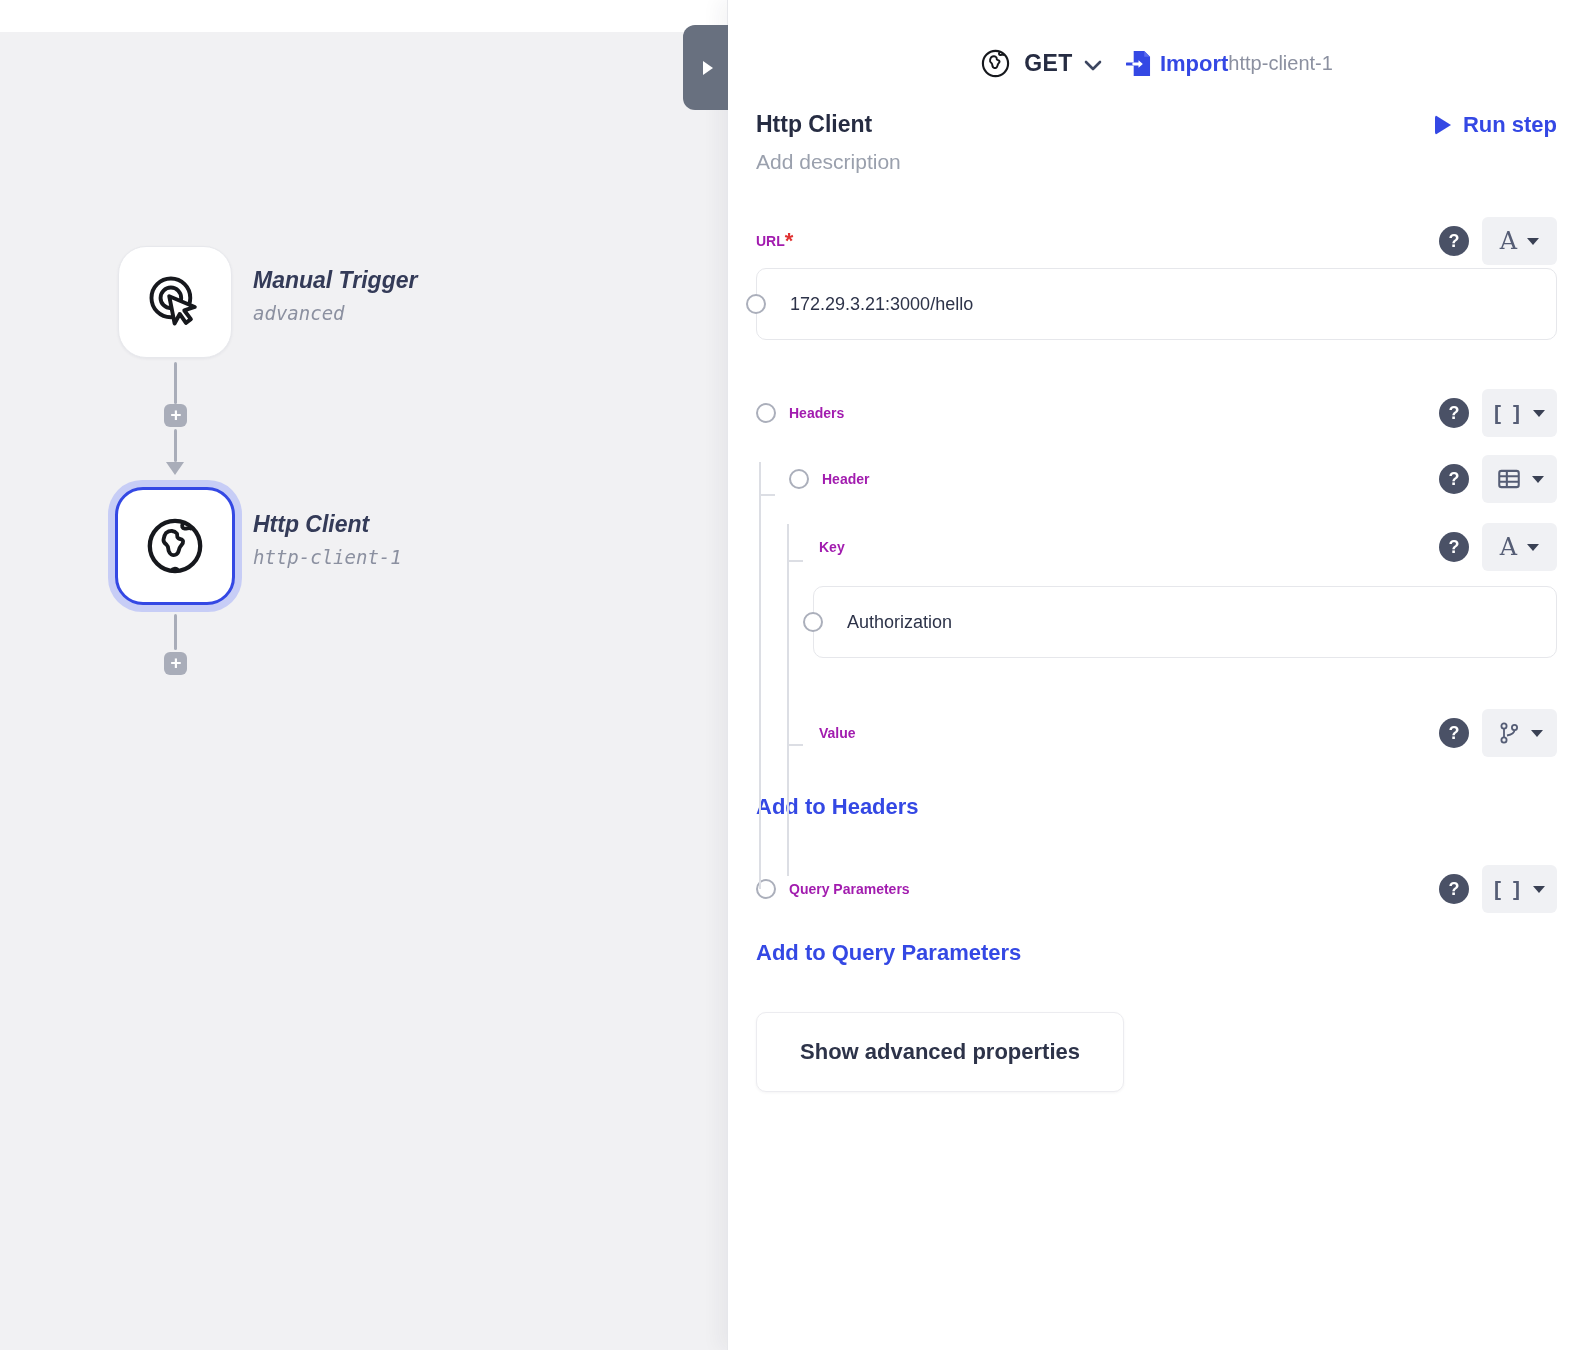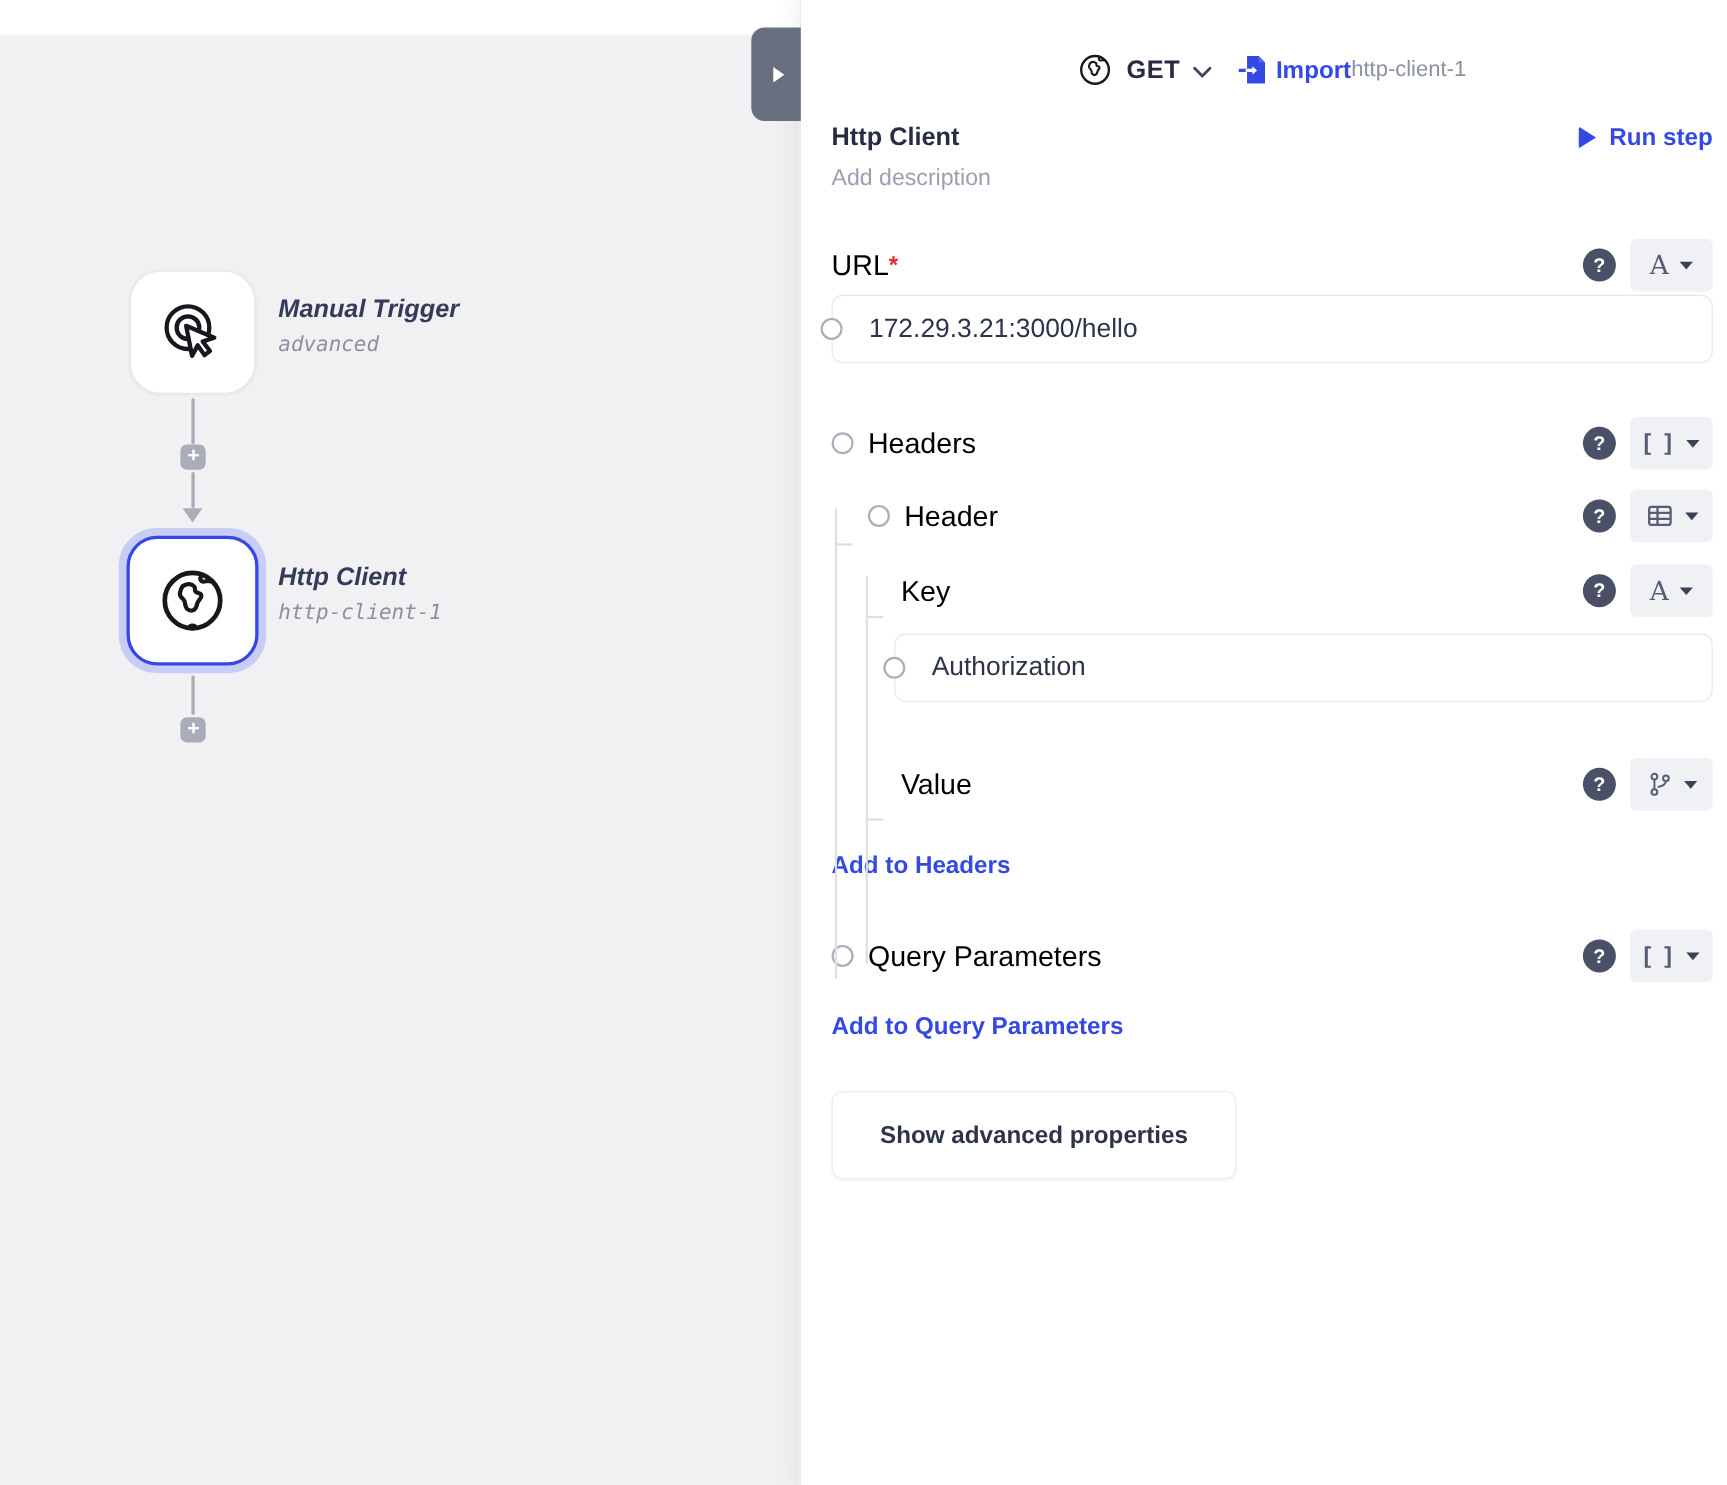--- a/index.html
+++ b/index.html
@@ -61,42 +61,42 @@
     color:#262c42; background:none; border:none; cursor:pointer; position:relative; }
   .tab.active { color:#3448e4; }
   .tab.active::after { content:""; position:absolute; left:0; right:0; bottom:-1px; height:4px; background:#3448e4; }
 
   
   .panel-body { position:relative; padding:52px 13px 0 28px; }
   .vline { position:absolute; width:2px; background:#dcdee4; }
   .htick { position:absolute; height:2px; width:15px; background:#dcdee4; }
 
   .field-row { display:flex; align-items:center; justify-content:space-between; height:30px; }
-  .flabel { font-size:26px; font-weight:400; color:#000000; }
+  .flabel { font-size:14px; font-weight:700; color:#a21caf; }
   .req { color:#e03131; font-weight:700; font-size:22px; }
   .row-left { display:flex; align-items:center; }
   .row-icons { display:flex; align-items:center; gap:13px; }
   .help-icon { width:30px; height:30px; border-radius:50%; background:#4a5166; color:#fff; font-size:18px;
     font-weight:700; display:flex; align-items:center; justify-content:center; cursor:pointer; }
   .type-btn { min-width:75px; height:48px; background:#f0f1f4; border:none; border-radius:6px; display:flex;
     align-items:center; justify-content:center; gap:10px; cursor:pointer; }
   .glyph-a { font-family:"DejaVu Serif", serif; font-size:24px; color:#555d75; }
   .glyph-brackets { font-size:21px; font-weight:600; color:#555d75; letter-spacing:3px; }
   .caret { width:0; height:0; border-left:6px solid transparent; border-right:6px solid transparent;
     border-top:7px solid #3a4154; }
 
   .port { position:absolute; left:-11px; top:50%; transform:translateY(-50%); width:20px; height:20px;
     border:2.5px solid #abafbb; border-radius:50%; background:#fff; cursor:pointer; }
   .port-filled { position:absolute; left:-11px; top:50%; transform:translateY(-50%); width:23px; height:23px;
     border-radius:50%; background:#3448e4; cursor:pointer; }
   .dot { width:20px; height:20px; border:2.5px solid #abafbb; border-radius:50%; background:transparent;
     margin-right:13px; flex:none; }
 
-  .text-input { position:relative; height:62px; border:1.5px solid #e6e7eb; border-radius:10px; background:#fff;
-    display:flex; align-items:center; padding-left:33px; font-size:24px; font-weight:500; color:#2d3349; cursor:text; }
+  .text-input { position:relative; height:72px; border:1.5px solid #e6e7eb; border-radius:10px; background:#fff;
+    display:flex; align-items:center; padding-left:33px; font-size:18px; font-weight:500; color:#2d3349; cursor:text; }
   .token-field { position:relative; height:86px; border:1.5px solid #e3e4e9; border-radius:12px; background:#f0f1f4;
     display:flex; align-items:center; padding-left:33px; cursor:pointer; }
   .token-text { font-size:23px; font-weight:600; color:#262c42; margin-left:15px; }
 
   .link-btn { display:inline-block; background:none; border:none; font-size:22px; font-weight:700;
     color:#3448e4; cursor:pointer; font-family:"Liberation Sans", sans-serif; }
 
   .advanced-btn { margin-top:46px; width:368px; height:80px; background:#fff; border:1.5px solid #ececf0;
     border-radius:10px; box-shadow:0 1px 3px rgba(30,35,60,.05); font-size:22px; font-weight:600; color:#2d3349;
     cursor:pointer; font-family:Liberation Sans, sans-serif; }

